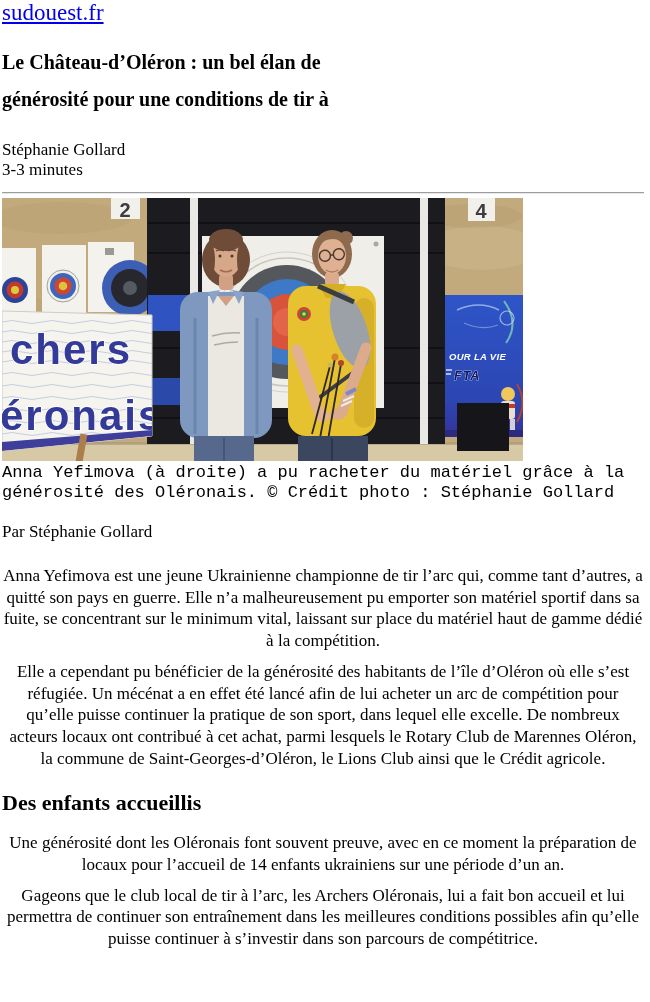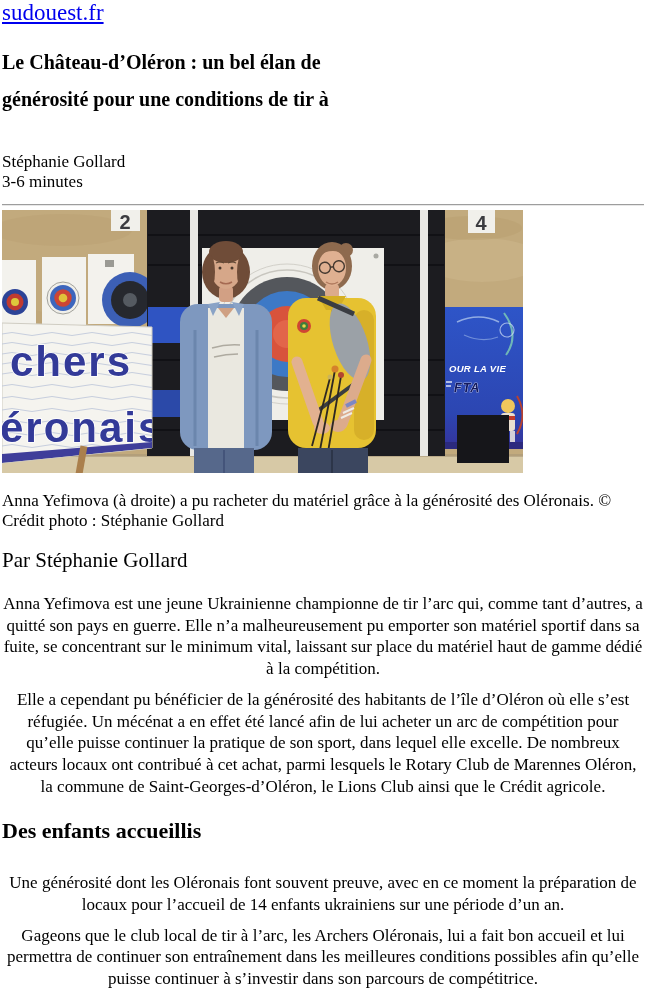--- a/index.html
+++ b/index.html
@@ -4,47 +4,47 @@
 <style>
   html,body{margin:0;padding:0;}
   body{
     width:650px;height:1002px;overflow:hidden;background:#ffffff;color:#000;
     font-family:"Liberation Serif", serif;
   }
   .page{padding:3px 2px 0 2px;width:646px;box-sizing:border-box;}
   .site-link{font-size:23px;line-height:19px;color:#0000EE;text-decoration:underline;display:inline-block;}
   h1{margin:20px 0 0 0;font-size:20px;line-height:37px;font-weight:700;}
   h1 .tline{display:block;}
-  .byline{margin-top:34px;font-size:17px;line-height:19.5px;}
+  .byline{margin-top:22px;font-size:17px;line-height:19.5px;}
   hr.rule{margin:13px 0 0 0;height:2px;border:0;border-top:1px solid #9d9d9d;border-bottom:1px solid #e8e8e8;background:#cdcdcd;box-sizing:border-box;}
   figure{margin:4px 0 0 0;padding:0;}
   svg.photo{display:block;}
-  figcaption{margin-top:18px;font-size:17px;line-height:19.5px;}
-  .meta{margin-top:20px;font-size:21px;line-height:20px;}
+  figcaption{margin-top:2px;font-size:17px;line-height:19.5px;font-family:Liberation Mono, monospace;}
+  .meta{margin-top:20px;font-size:17px;line-height:20px;}
   p.body{margin:9px 0 0 0;font-size:17px;line-height:21.7px;text-align:center;}
   p.first{margin-top:23px;}
   h2{margin:19px 0 0 0;font-size:22px;line-height:29px;font-weight:700;}
-  p.after-h2{margin-top:27px;}
+  p.after-h2{margin-top:15px;}
   .svg-sans{font-family:"Liberation Sans", sans-serif;}
 </style>
 </head>
 <body>
 
 <div class="page">
 
   <a class="site-link" href="#">sudouest.fr</a>
 
   <h1>
       <span class="tline">Le Château-d’Oléron : un bel élan de</span>
       <span class="tline">générosité pour une conditions de tir à</span>
     </h1>
 
   <div class="byline">
     <div>Stéphanie Gollard</div>
-    <div>3-6 minutes</div>
+    <div>3-3 minutes</div>
   </div>
 
   <hr class="rule">
 
   <figure>
     <svg class="photo" width="521" height="263" viewBox="0 0 521 263" aria-hidden="true">
       <defs>
         <linearGradient id="bgrad" x1="0" y1="0" x2="0" y2="1">
           <stop offset="0" stop-color="#2e55c8"></stop>
           <stop offset="0.75" stop-color="#2c46b2"></stop>

